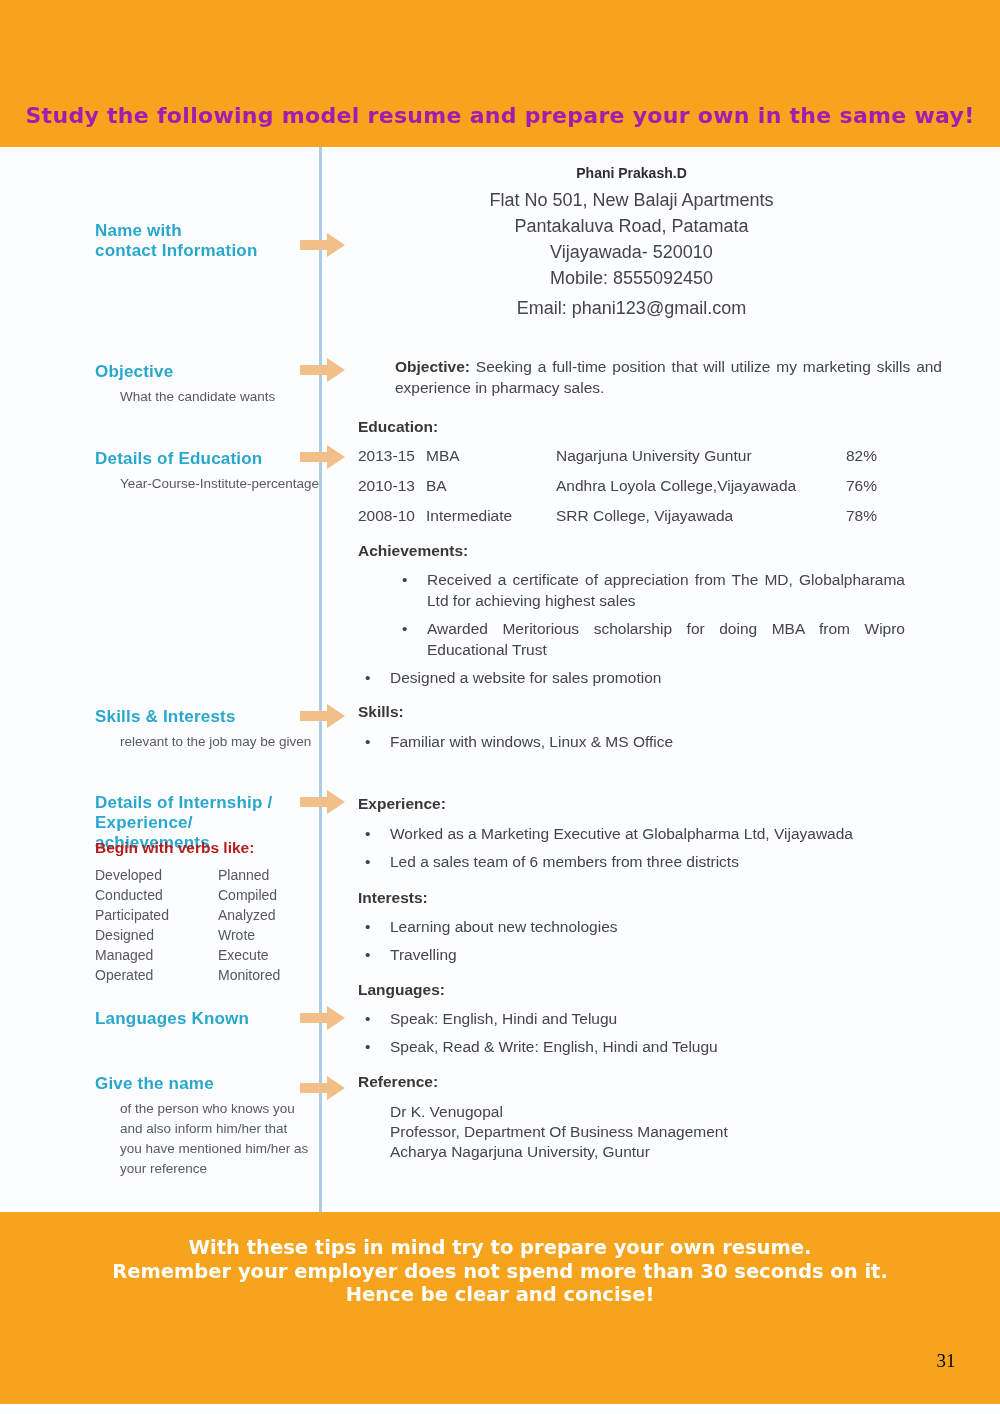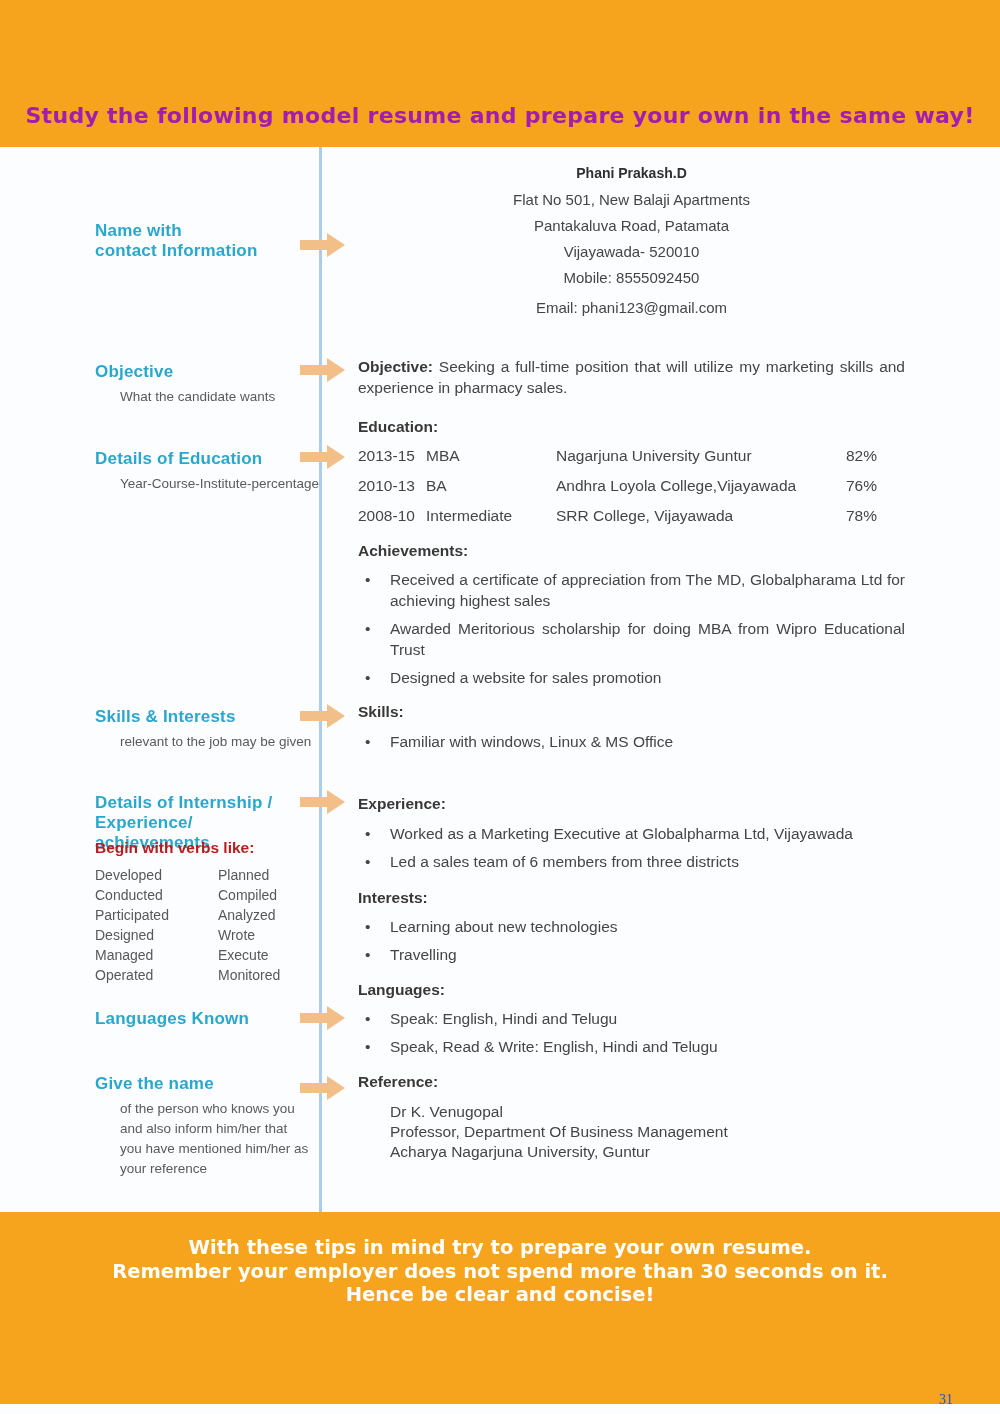--- a/index.html
+++ b/index.html
@@ -22,40 +22,40 @@
   .verbs-cols{display:flex;margin-top:8px;}
   .vc{width:123px;font-size:14px;color:#58585a;line-height:20px;}
   .vc.c2{flex:1;}
   .arrow{position:absolute;left:300px;width:45px;height:24px;z-index:2;}
 
   
   .rc{position:absolute;left:358px;width:547px;color:#454547;font-size:15.5px;line-height:20.5px;}
   .rc-h{font-weight:bold;color:#393837;}
   .contact{text-align:center;}
   .contact .nm{font-size:14px;color:#2f2f31;font-weight:600;margin-bottom:8px;}
-  .contact .ln{font-size:15px;line-height:16px;margin-bottom:10px;}
+  .contact .ln{font-size:18px;line-height:16px;margin-bottom:10px;}
   .contact .ln.email{margin-top:14px;}
-  .just{text-align:justify;}
+  .just{text-align:justify;margin-left:37px;}
   .edu-row{display:flex;height:30px;line-height:30px;}
   .edu-year{width:68px;}
   .edu-course{width:130px;}
   .edu-inst{flex:1;}
   .edu-pct{width:88px;box-sizing:border-box;text-align:right;padding-right:28px;}
   .blist{list-style:none;margin:0;padding:0;}
   .blist li{position:relative;padding-left:32px;line-height:20.5px;margin-bottom:7px;}
   .blist li::before{content:"\2022";position:absolute;left:7px;top:0;color:#454547;}
   .blist.wide li{margin-bottom:8px;}
   .ref-lines{padding-left:32px;line-height:20px;}
 
   
   .footer-text{position:absolute;top:1236px;left:0;width:100%;text-align:center;color:#ffffff;
         font-weight:bold;font-size:19.5px;line-height:23.5px;
         font-family:"DejaVu Sans","Liberation Sans",sans-serif;}
   .page-num{position:absolute;top:1350px;left:928px;width:36px;text-align:center;
-        color:#1d4ed8;font-size:14px;font-family:"Liberation Serif",serif;margin-top:42px;}
+        color:#000000;font-size:19px;font-family:"Liberation Serif",serif;}
 </style>
 </head>
 <body>
 
 <div class="page">
 
   <div class="band top"></div>
   <div class="banner-title">Study the following model resume and prepare your own in the same way!</div>
 
   <div class="divider"></div>

